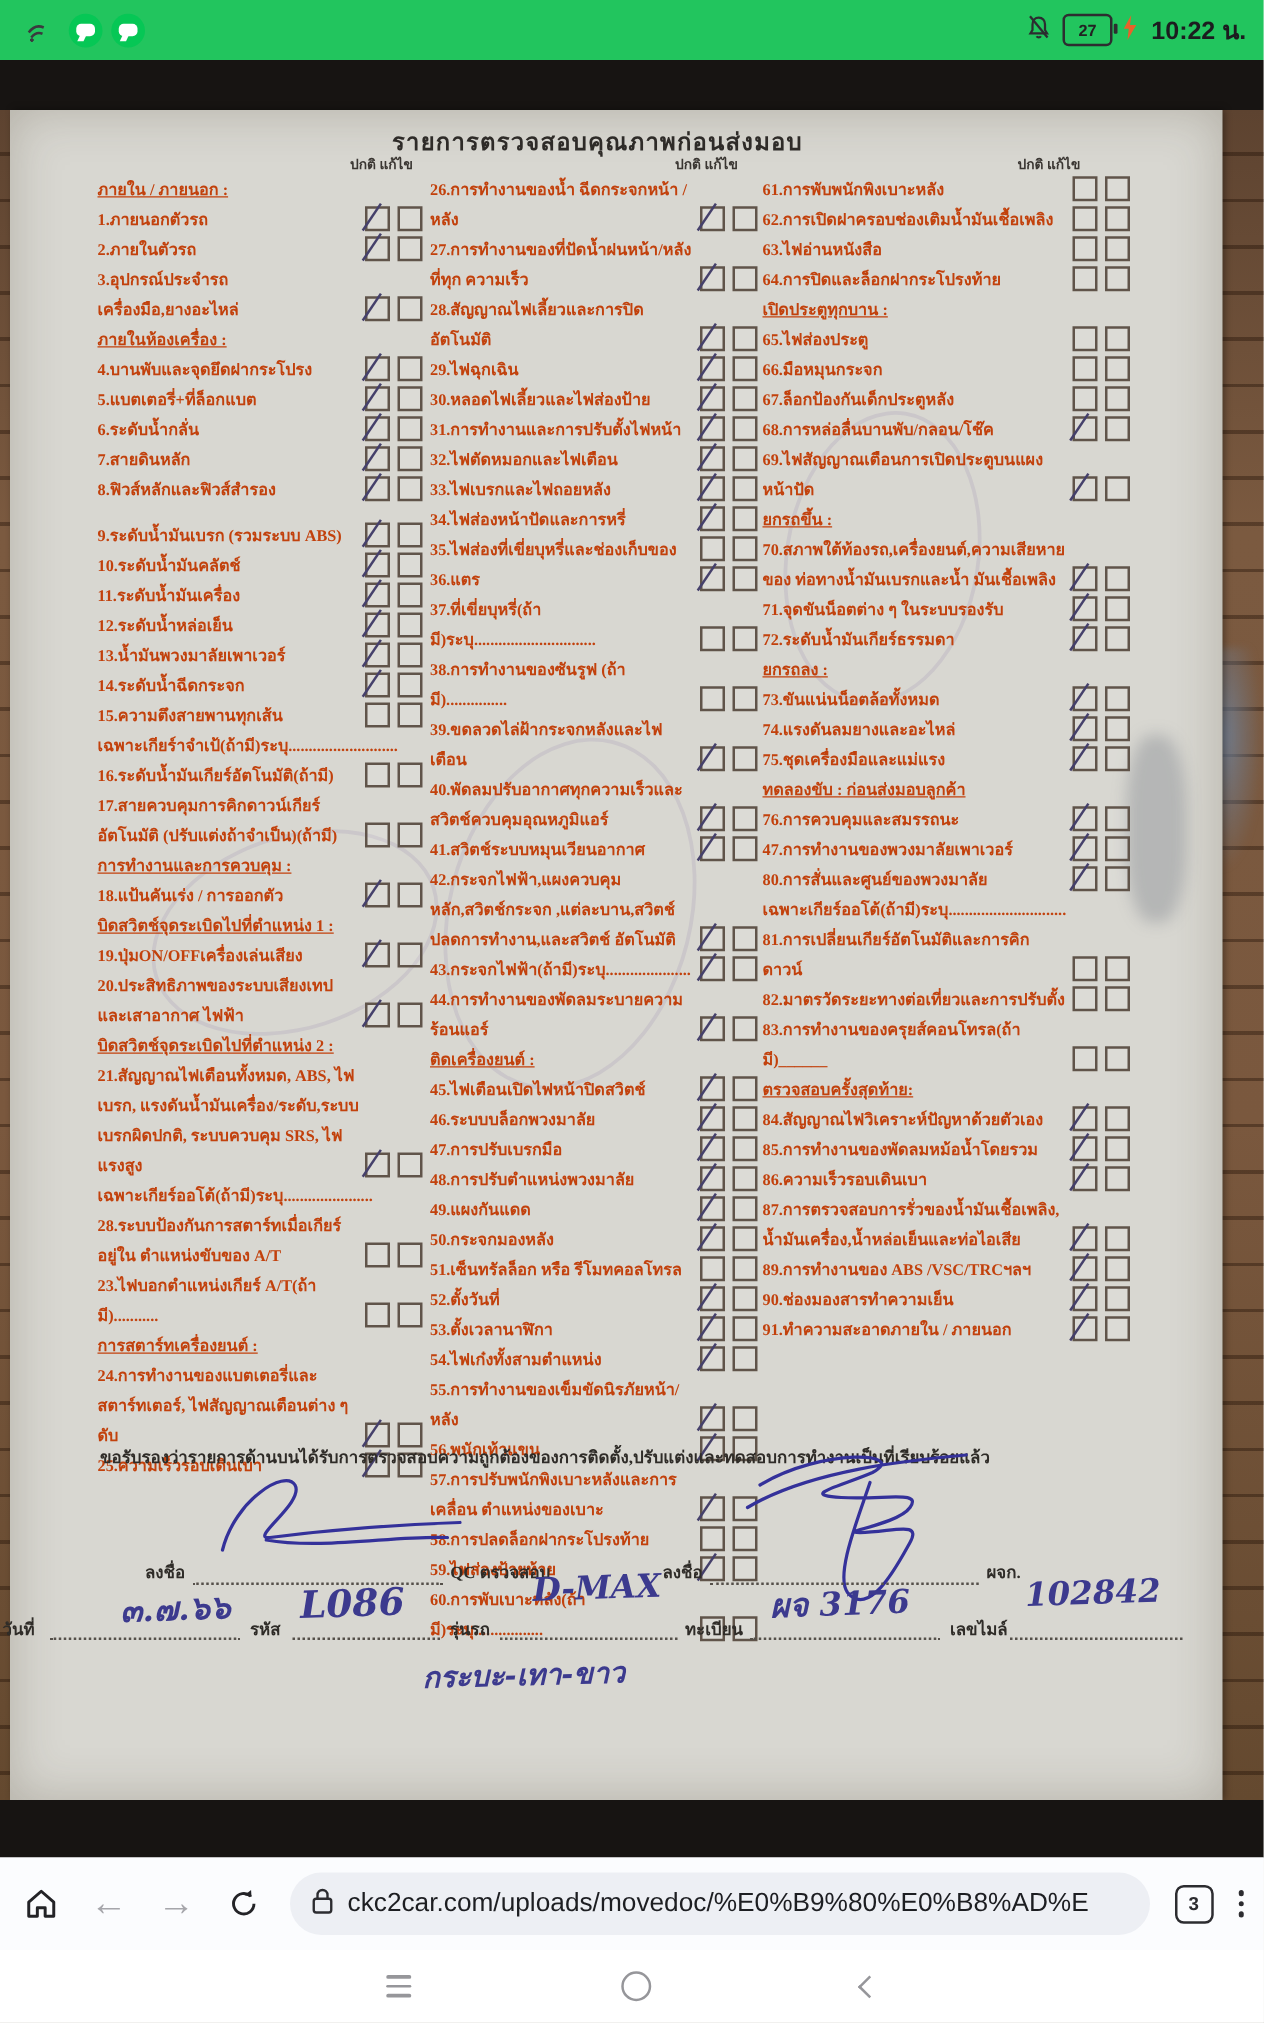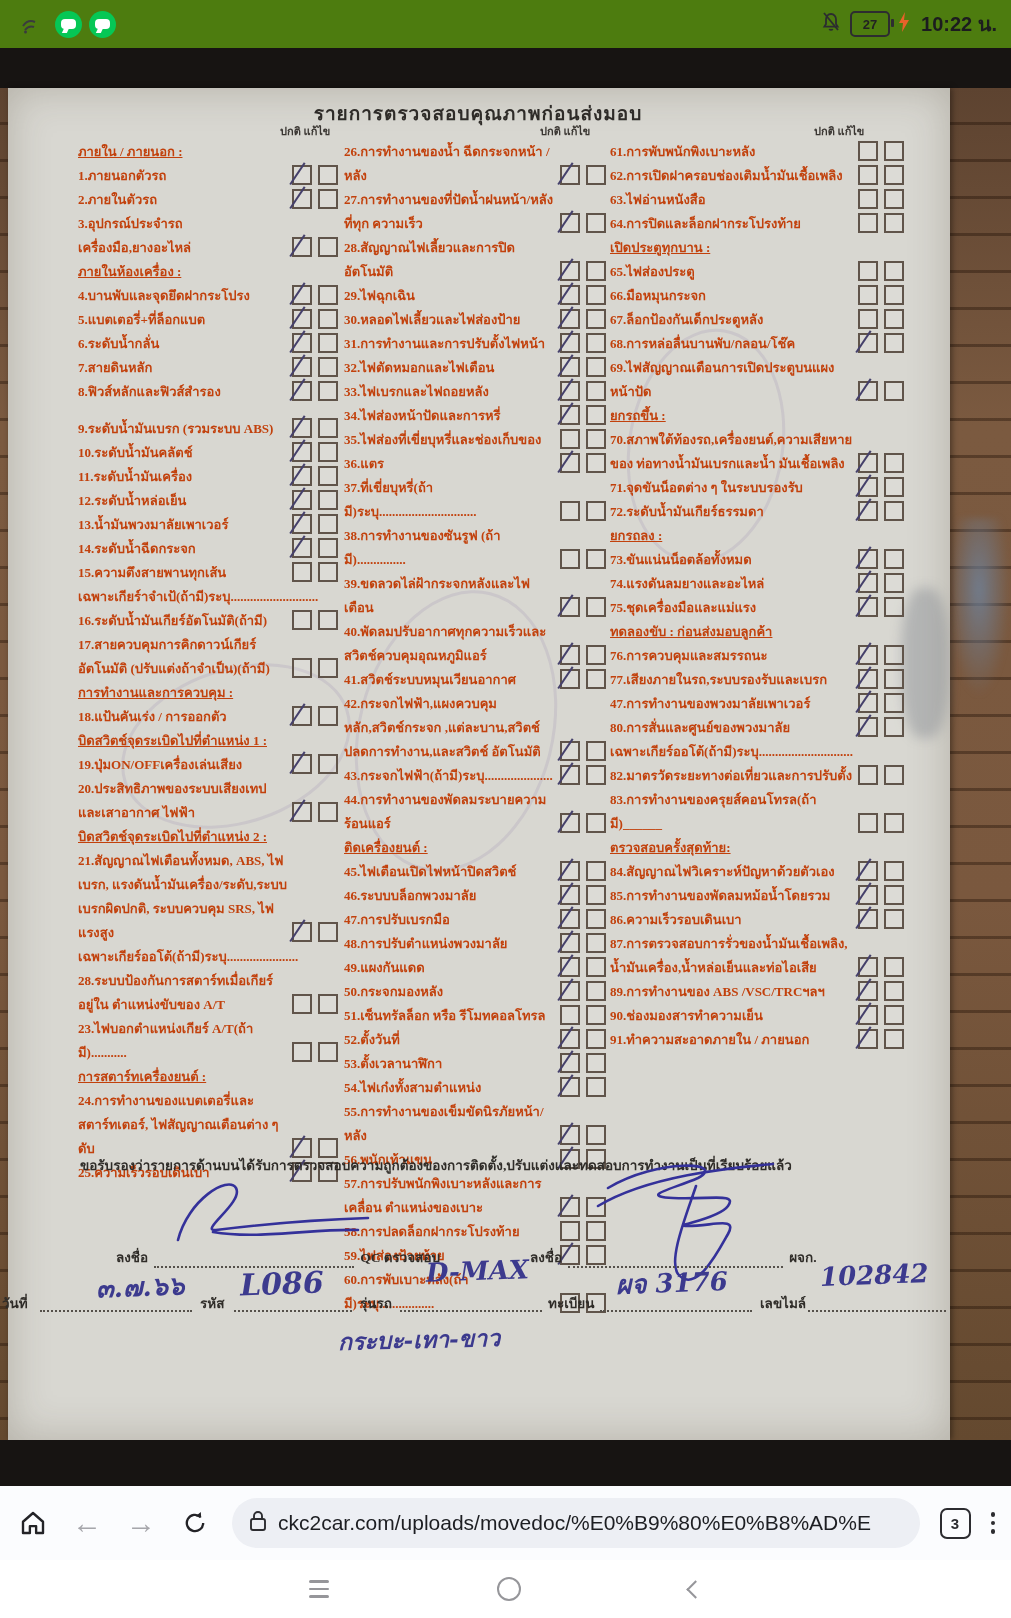--- a/index.html
+++ b/index.html
@@ -1,20 +1,20 @@
 <!DOCTYPE html>
 <html><head>
 <meta charset="utf-8">
 <style>
   html,body{margin:0;padding:0}
   body{width:1011px;height:1618px;position:relative;overflow:hidden;background:#fff;
        font-family:"Liberation Sans",sans-serif;}
 
   
-  #status{position:absolute;left:0;top:0;width:1011px;height:48px;background:#4d7c0f;
+  #status{position:absolute;left:0;top:0;width:1011px;height:48px;background:#22c55e;
           display:flex;align-items:center;padding:0 14px;box-sizing:border-box;}
   .st-left{display:flex;align-items:center;gap:7px}
   .st-right{margin-left:auto;display:flex;align-items:center;gap:7px}
   .line-badge{width:27px;height:27px;border-radius:50%;background:#06c755;position:relative}
   .line-badge::after{content:"";position:absolute;left:6px;top:8px;width:15px;height:10px;
         background:#fff;border-radius:4px;}
   .line-badge::before{content:"";position:absolute;left:8px;top:17px;width:5px;height:5px;
         background:#fff;transform:skewX(-25deg);}
   .batt{width:36px;height:22px;border:2px solid #2d2d30;border-radius:5px;position:relative;
         display:flex;align-items:center;justify-content:center;font-size:13px;font-weight:700;color:#222}
@@ -29,21 +29,21 @@
   
   #photo{position:absolute;left:0;top:88px;width:1011px;height:1352px;
      background:
        repeating-linear-gradient(180deg,rgba(25,10,2,0) 0 34px,rgba(30,14,4,.38) 34px 37px),
        linear-gradient(180deg,#5d4330,#7b5a40 25%,#7a583e 60%,#64492f);}
   .wood-stain{position:absolute;left:948px;top:430px;width:62px;height:180px;
        background:radial-gradient(ellipse at 50% 40%,rgba(110,135,165,.75),rgba(110,135,165,0) 70%);
        filter:blur(3px)}
   #paper{position:absolute;left:8px;top:0;width:942px;height:1352px;background:#d8d7d1;
        box-shadow:inset 0 0 40px rgba(70,60,40,.25), 2px 0 6px rgba(0,0,0,.4);
-       font-family:"Liberation Serif",serif;color:#37332f;}
+       font-family:"Liberation Serif",serif;color:#37332f;padding-left:28px;}
   .ghost{position:absolute;border:3px solid rgba(118,95,158,.13);border-radius:50%}
   .smudge{position:absolute;left:893px;top:500px;width:48px;height:150px;
        background:rgba(88,98,110,.28);border-radius:40%;filter:blur(6px)}
 
   #title{position:absolute;left:200px;top:10px;width:540px;text-align:center;
        font-size:19px;font-weight:700;letter-spacing:1px;color:#2e2b28}
   .chk-head{position:absolute;top:34px;font-size:11px;font-weight:700;color:#3a3632}
 
   .col{position:absolute;top:52px;font-size:13px;font-weight:600;line-height:24px;color:#c2410c}
   #col0{left:70px;width:260px}
@@ -696,42 +696,42 @@
         </div>
         <div class="sec">ทดลองขับ : ก่อนส่งมอบลูกค้า</div>
         <div class="row">
           <span class="lbl">76.การควบคุมและสมรรถนะ</span>
           <span class="boxes">
             <span class="box ck"></span>
             <span class="box"></span>
           </span>
         </div>
         <div class="row">
-          <span class="lbl">77.เสียงภายในรถ,ระบบรองรับและเบรก</span>
-          <span class="boxes">
-            <span class="box ck"></span>
-            <span class="box"></span>
-          </span>
-        </div>
-        <div class="row">
           <span class="lbl">47.การทำงานของพวงมาลัยเพาเวอร์</span>
           <span class="boxes">
             <span class="box ck"></span>
             <span class="box"></span>
           </span>
         </div>
         <div class="row">
           <span class="lbl">80.การสั่นและศูนย์ของพวงมาลัย</span>
           <span class="boxes">
             <span class="box ck"></span>
             <span class="box"></span>
           </span>
         </div>
         <div class="row">
           <span class="lbl">เฉพาะเกียร์ออโต้(ถ้ามี)ระบุ.............................</span>
+        </div>
+        <div class="row">
+          <span class="lbl">81.การเปลี่ยนเกียร์อัตโนมัติและการคิกดาวน์</span>
+          <span class="boxes">
+            <span class="box"></span>
+            <span class="box"></span>
+          </span>
         </div>
         <div class="row">
           <span class="lbl">82.มาตรวัดระยะทางต่อเที่ยวและการปรับตั้ง</span>
           <span class="boxes">
             <span class="box"></span>
             <span class="box"></span>
           </span>
         </div>
         <div class="row">
           <span class="lbl">83.การทำงานของครุยส์คอนโทรล(ถ้ามี)______</span>

